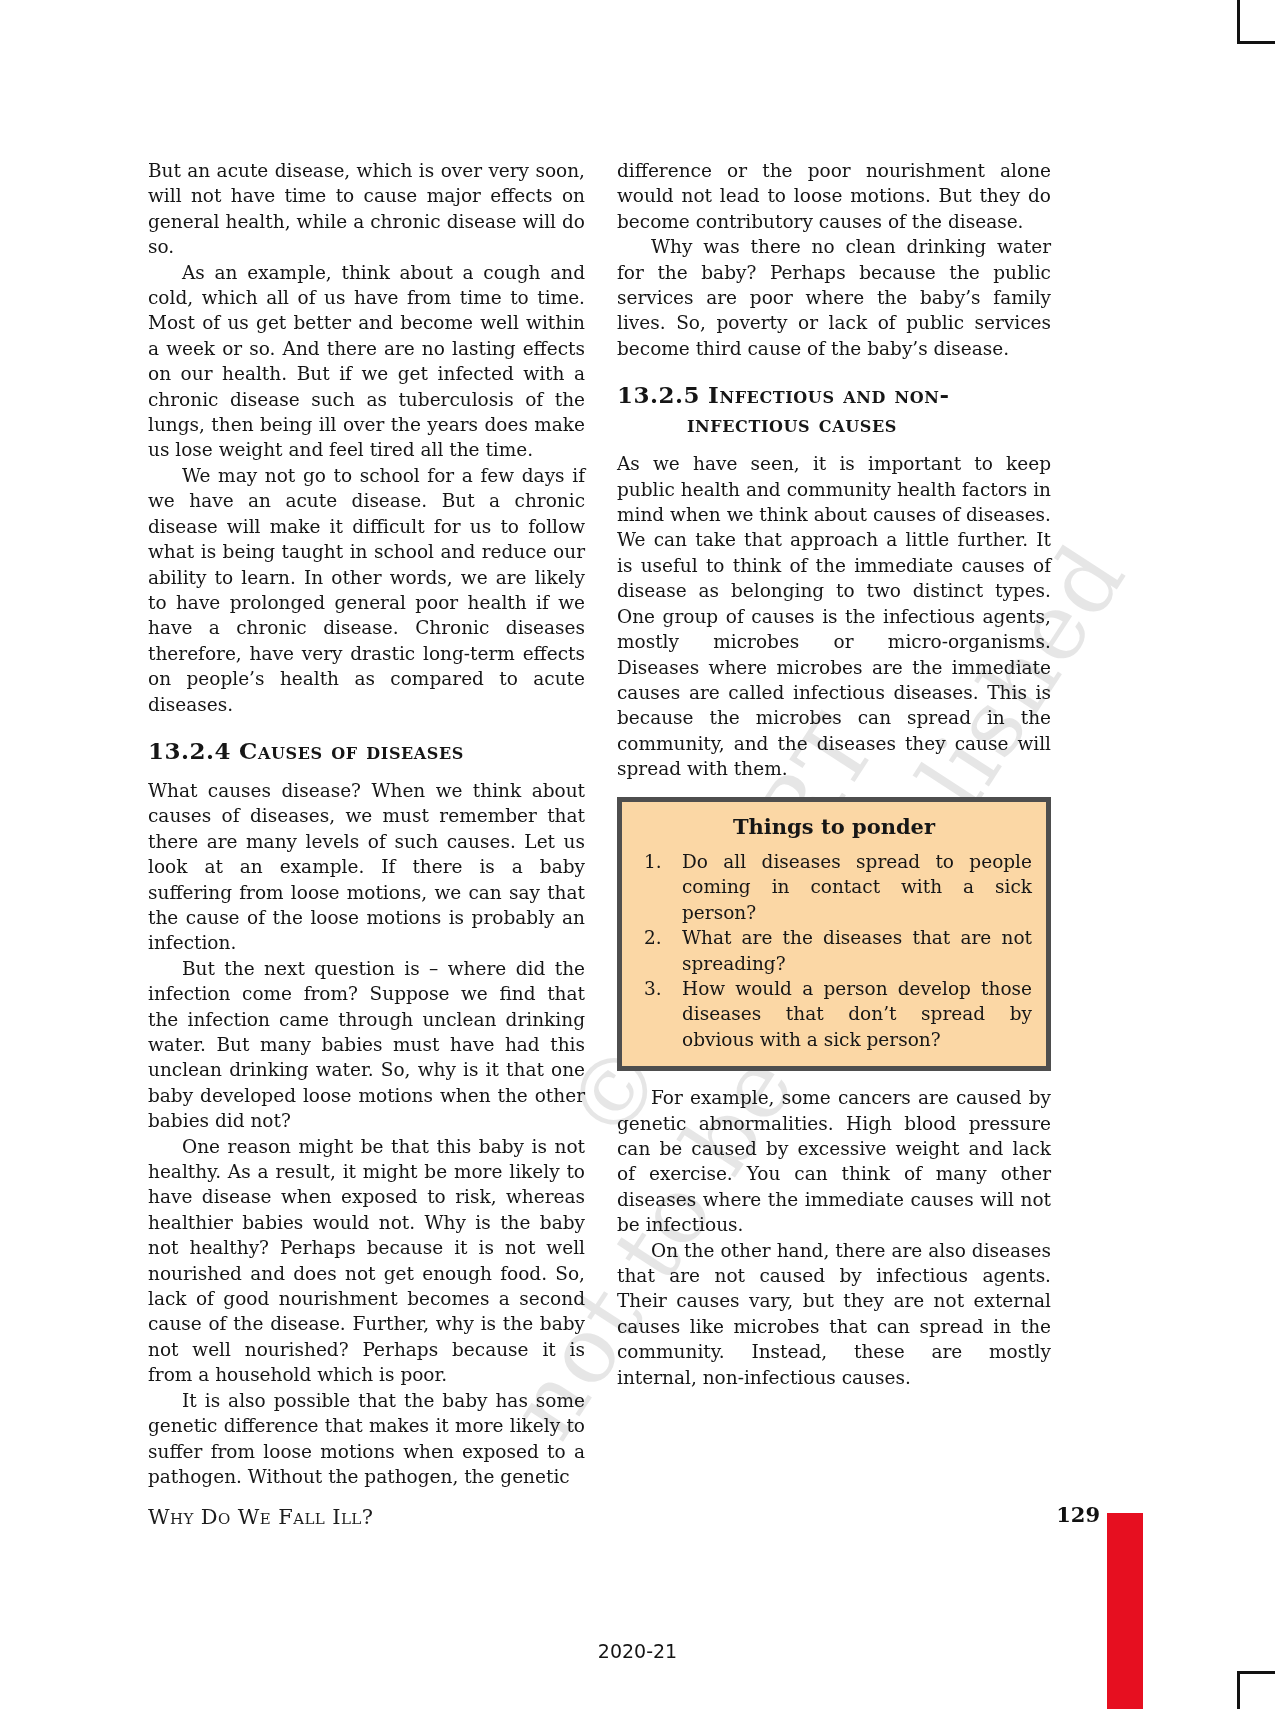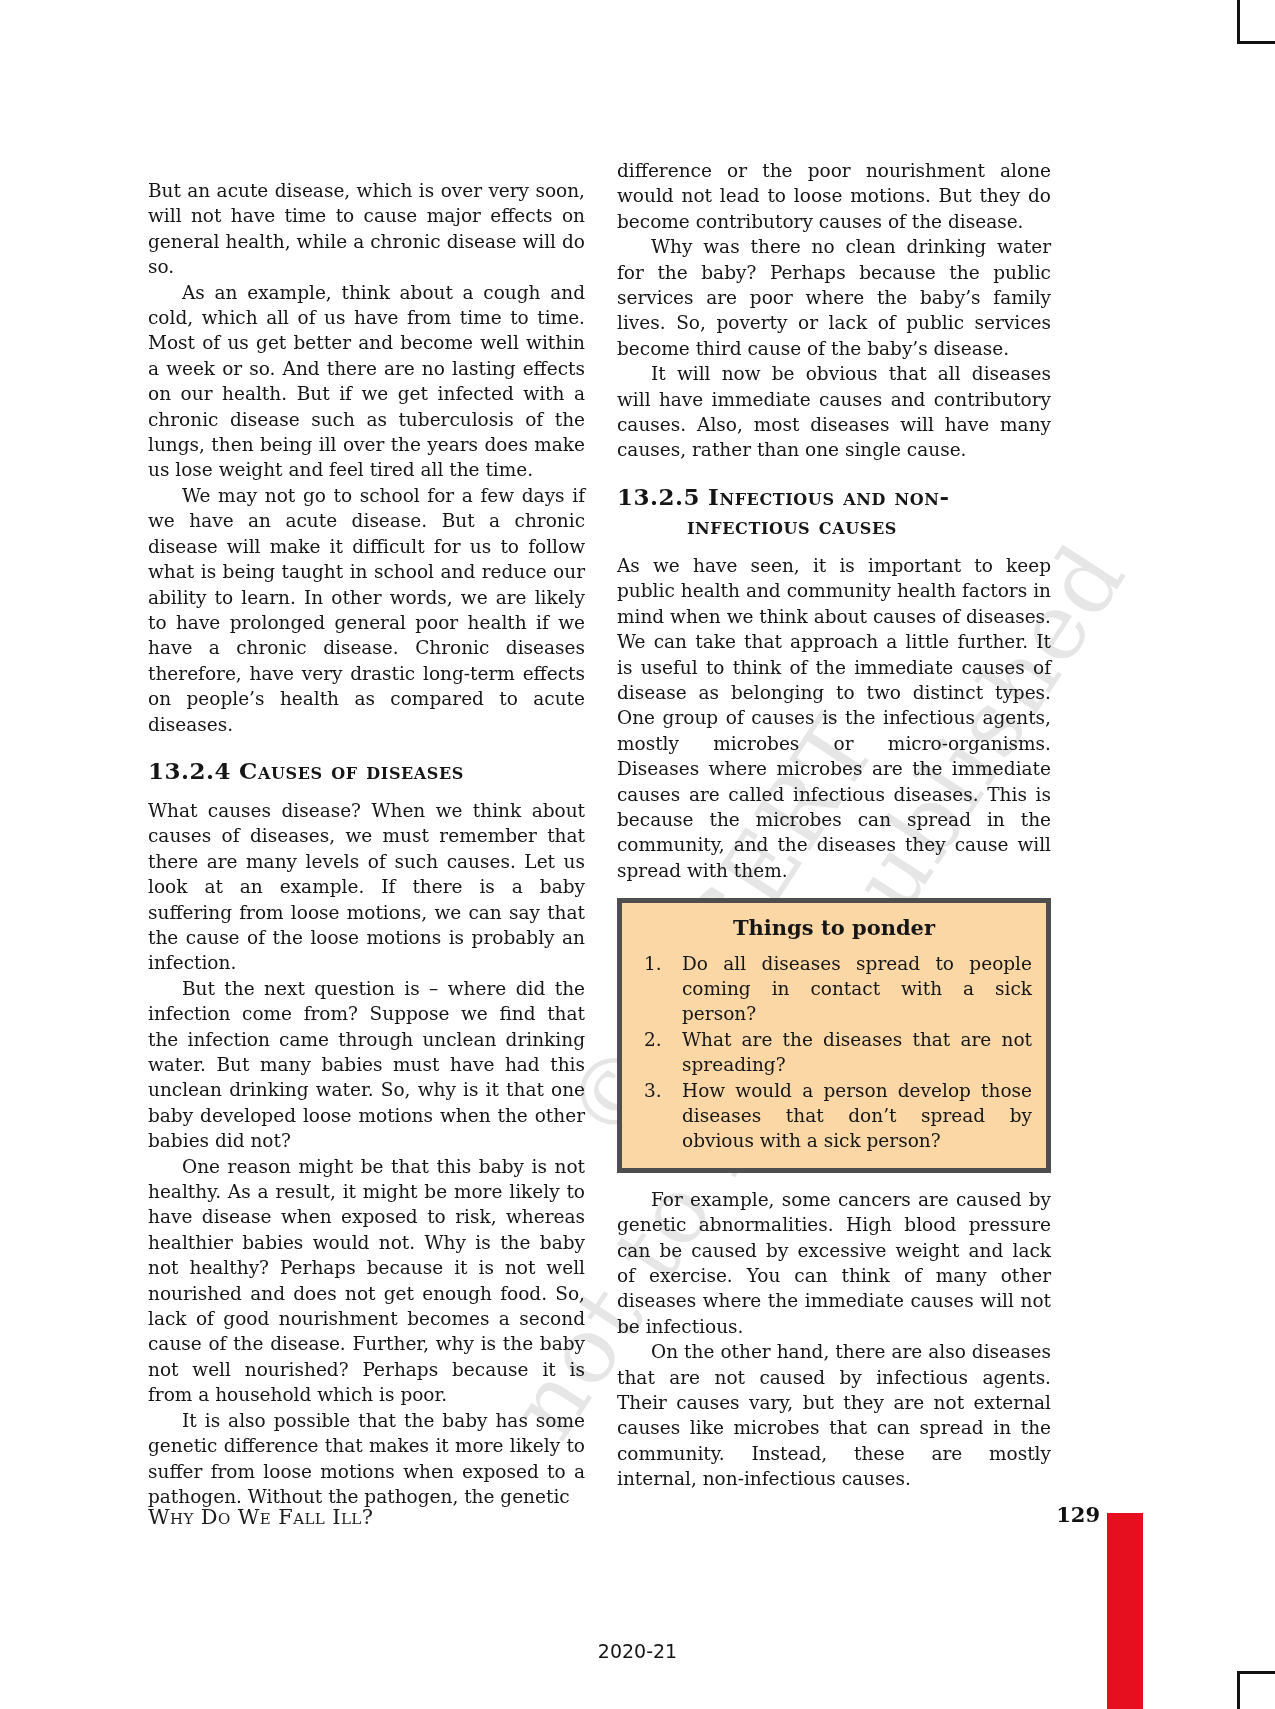--- a/index.html
+++ b/index.html
@@ -8,21 +8,21 @@
     background:#ffffff; overflow:hidden;
     font-family:"DejaVu Serif", serif; color:#161616;
   }
   .watermark {
     position:absolute; left:170px; top:845px; width:1200px;
     text-align:center; transform:rotate(-57deg);
     font-size:92px; line-height:1.25; letter-spacing:2px;
     color:rgba(60,60,60,0.13); white-space:nowrap; pointer-events:none;
   }
   .col { position:absolute; top:158px; text-align:justify; font-size:18.5px; line-height:25.4px; }
-  .col-left  { left:148px; width:437px;margin-top:20px; }
+  .col-left  { left:148px; width:437px; }
   .col-right { left:617px; width:434px; }
   p { margin:0; }
   p.indent { text-indent:34px; }
   .heading {
     font-weight:bold; font-size:23px; line-height:29px;
     margin:19px 0 13px; text-align:left;
   }
   .heading.hang { padding-left:70px; text-indent:-70px; }
   .heading .num { letter-spacing:0.5px; }
   .heading .sc  { font-variant:small-caps; letter-spacing:0.6px; }
@@ -69,21 +69,20 @@
     <div class="heading"><span class="num">13.2.4</span>&nbsp;<span class="sc">Causes of diseases</span></div>
     <p>What causes disease? When we think about causes of diseases, we must remember that there are many levels of such causes. Let us look at an example. If there is a baby suffering from loose motions, we can say that the cause of the loose motions is probably an infection.</p>
     <p class="indent">But the next question is – where did the infection come from? Suppose we find that the infection came through unclean drinking water. But many babies must have had this unclean drinking water. So, why is it that one baby developed loose motions when the other babies did not?</p>
     <p class="indent">One reason might be that this baby is not healthy. As a result, it might be more likely to have disease when exposed to risk, whereas healthier babies would not. Why is the baby not healthy? Perhaps because it is not well nourished and does not get enough food. So, lack of good nourishment becomes a second cause of the disease. Further, why is the baby not well nourished? Perhaps because it is from a household which is poor.</p>
     <p class="indent">It is also possible that the baby has some genetic difference that makes it more likely to suffer from loose motions when exposed to a pathogen. Without the pathogen, the genetic</p>
   </div>
 
   <div class="col col-right">
     <p>difference or the poor nourishment alone would not lead to loose motions. But they do become contributory causes of the disease.</p>
     <p class="indent">Why was there no clean drinking water for the baby? Perhaps because the public services are poor where the baby’s family lives. So, poverty or lack of public services become third cause of the baby’s disease.</p>
-    <p class="indent">It will now be obvious that all diseases will have immediate causes and contributory causes. Also, most diseases will have many causes, rather than one single cause.</p>
     <div class="heading hang"><span class="num">13.2.5</span>&nbsp;<span class="sc">Infectious and non-infectious causes</span></div>
     <p>As we have seen, it is important to keep public health and community health factors in mind when we think about causes of diseases. We can take that approach a little further. It is useful to think of the immediate causes of disease as belonging to two distinct types. One group of causes is the infectious agents, mostly microbes or micro-organisms. Diseases where microbes are the immediate causes are called infectious diseases. This is because the microbes can spread in the community, and the diseases they cause will spread with them.</p>
 
     <div class="ponder" style="background: rgb(251, 215, 165); border-color: rgb(78, 78, 78);">
       <div class="ponder-title">Things to ponder</div>
       <div class="ponder-item">
         <span class="ponder-num">1.</span>
         <span class="ponder-text">Do all diseases spread to people coming in contact with a sick person?</span>
       </div>
       <div class="ponder-item">

